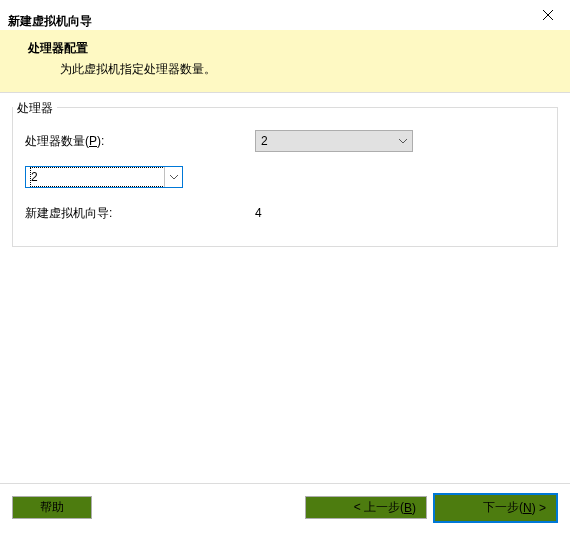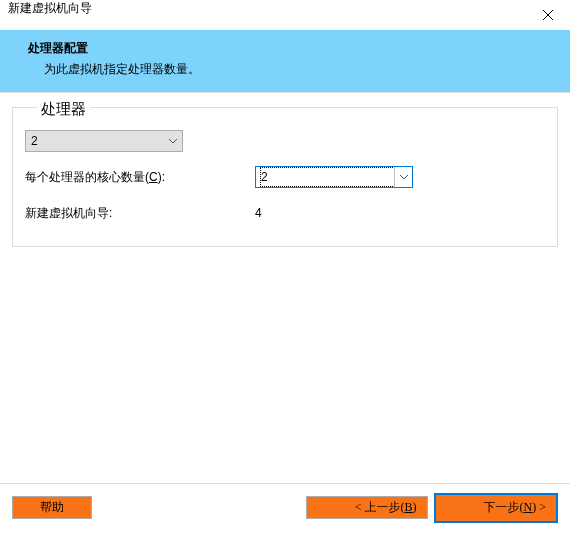--- a/index.html
+++ b/index.html
@@ -12,23 +12,24 @@
       font-size: 12px;
       background: #ffffff;
       width: 570px;
       height: 537px;
       overflow: hidden;
       color: #000;
     }
     .titlebar {
       height: 30px;
       display: flex;
-      align-items: flex-start;
+      align-items: flex-end;
       padding-left: 8px;
       background: #ffffff;
+      font-weight: bold;
     }
     .titlebar-title {
       flex: 1;
       font-size: 12px;
     }
     .close-btn {
       width: 45px;
       height: 30px;
       display: flex;
       align-items: center;
@@ -36,52 +37,52 @@
       font-size: 14px;
       font-family: Arial, sans-serif;
       cursor: pointer;
     }
     .close-btn svg {
       width: 10px;
       height: 10px;
     }
     .header {
       padding: 10px 0 14px 0;
-      background: #7dd3fc;
+      background: #fef9c3;
     }
     .header-title {
       font-weight: bold;
       font-size: 12px;
       padding-left: 28px;
     }
     .header-subtitle {
       font-size: 12px;
-      padding-left: 44px;
+      padding-left: 60px;
       padding-top: 4px;
     }
     .separator {
       height: 1px;
       background: #dcdcdc;
     }
     .content {
       padding: 14px 12px 0 12px;
       height: 390px;
     }
     .groupbox {
       position: relative;
       border: 1px solid #dcdcdc;
       padding: 18px 12px 12px 12px;
     }
     .group-legend {
       position: absolute;
       top: -8px;
-      left: 24px;
+      left: 0;
       background: #ffffff;
       padding: 0 4px;
-      font-size: 15px;
+      font-size: 12px;
     }
     .form-row {
       display: flex;
       align-items: center;
       height: 30px;
       margin-bottom: 6px;
     }
     .form-label {
       width: 230px;
       font-size: 12px;
@@ -139,28 +140,28 @@
       padding: 0 12px;
       gap: 6px;
     }
     .footer-spacer {
       flex: 1;
     }
     .btn {
       height: 23px;
       min-width: 86px;
       border: 1px solid #adadad;
-      background: #f97316;
+      background: #4d7c0f;
       font-size: 12px;
       display: flex;
       align-items: center;
       justify-content: center;
       padding: 0 10px;
       cursor: pointer;
-      font-family: Liberation Serif, serif;
+      font-family: Liberation Sans, sans-serif;
     }
     .btn.help {
       min-width: 80px;
     }
     .btn.primary {
       border: 2px solid #0078d7;
       height: 30px;
     }
     .btn .hotkey {
       text-decoration: underline;
@@ -188,34 +189,34 @@
   <div class="header-subtitle">为此虚拟机指定处理器数量。</div>
 </div>
 
 <div class="separator"></div>
 
 <div class="content">
   <div class="groupbox">
     <div class="group-legend">处理器</div>
 
     <div class="form-row">
+      <div class="form-label">
+        <span>处理器数量(</span><span class="hotkey">P</span><span>):</span>
+      </div>
       <div class="combo">
         <span class="combo-text">2</span>
         <span class="combo-arrow">
           <svg viewBox="0 0 8 5">
               <path d="M0 0 L4 4 L8 0" fill="none" stroke="#555" stroke-width="1"></path>
             </svg>
         </span>
       </div>
     </div>
 
     <div class="form-row">
-      <div class="form-label">
-        <span>每个处理器的核心数量(</span><span class="hotkey">C</span><span>):</span>
-      </div>
       <div class="combo focused">
         <span class="combo-text">2</span>
         <span class="combo-arrow">
           <svg viewBox="0 0 8 5">
               <path d="M0 0 L4 4 L8 0" fill="none" stroke="#555" stroke-width="1"></path>
             </svg>
         </span>
       </div>
     </div>
 

